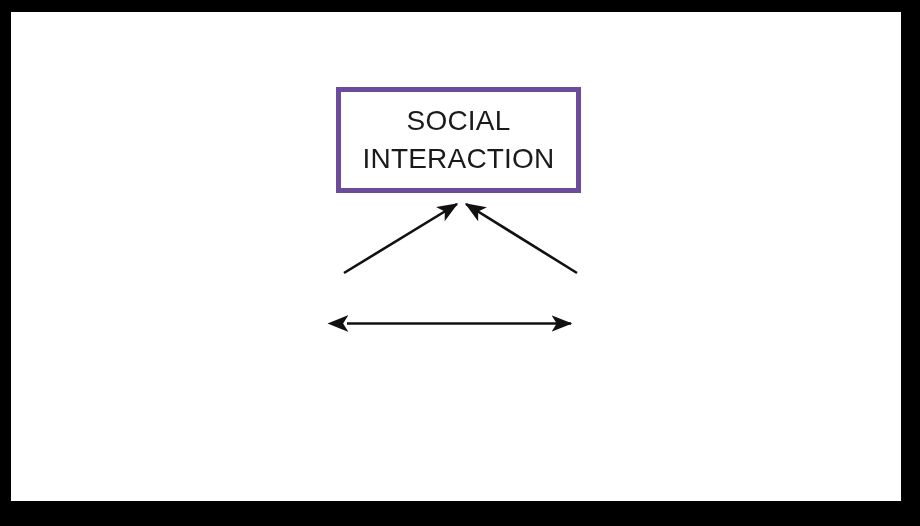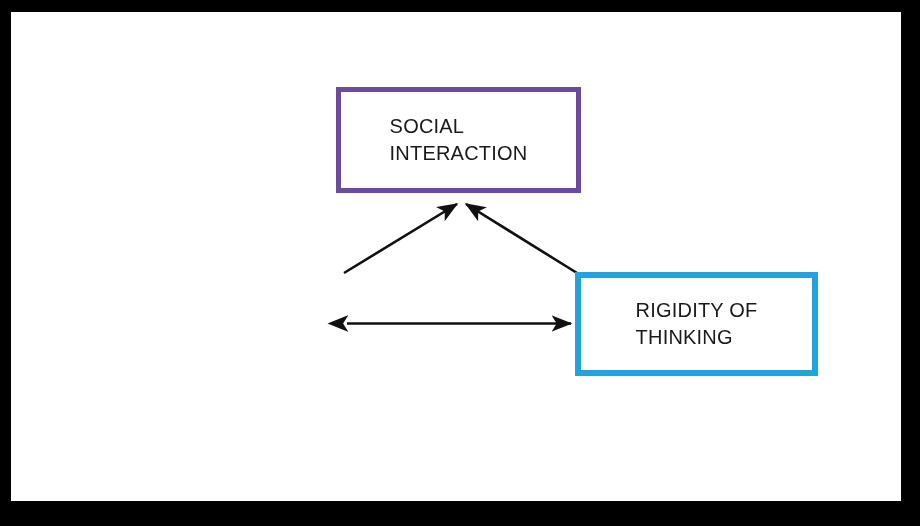--- a/index.html
+++ b/index.html
@@ -46,23 +46,23 @@
   }
 
   
   .node {
     position: absolute;
     box-sizing: border-box;
     background: #ffffff;
     display: flex;
     align-items: center;
     justify-content: center;
-    text-align: left;
+    text-align: center;
     color: #1a1a1a;
-    font-size: 20px;
+    font-size: 28px;
     line-height: 1.35;
     letter-spacing: 0.2px;
     font-weight: 400;
   }
 
   .node-label {
     display: block;
     padding: 0 8px;
     white-space: pre-line;
   }
@@ -115,19 +115,15 @@
 
       <line x1="336" y1="311.5" x2="560" y2="311.5" stroke="#111111" stroke-width="2.6" marker-start="url(#arrowStart)" marker-end="url(#arrowEnd)"></line>
     </svg>
 
     <div class="node node-social">
       <span class="node-label">SOCIAL
 INTERACTION</span>
     </div>
 
 
-    <div class="node node-rigidity">
-      <span class="node-label">RIGIDITY OF
-THINKING</span>
-    </div>
 
   </div>
 </div>
 
 </body></html>

